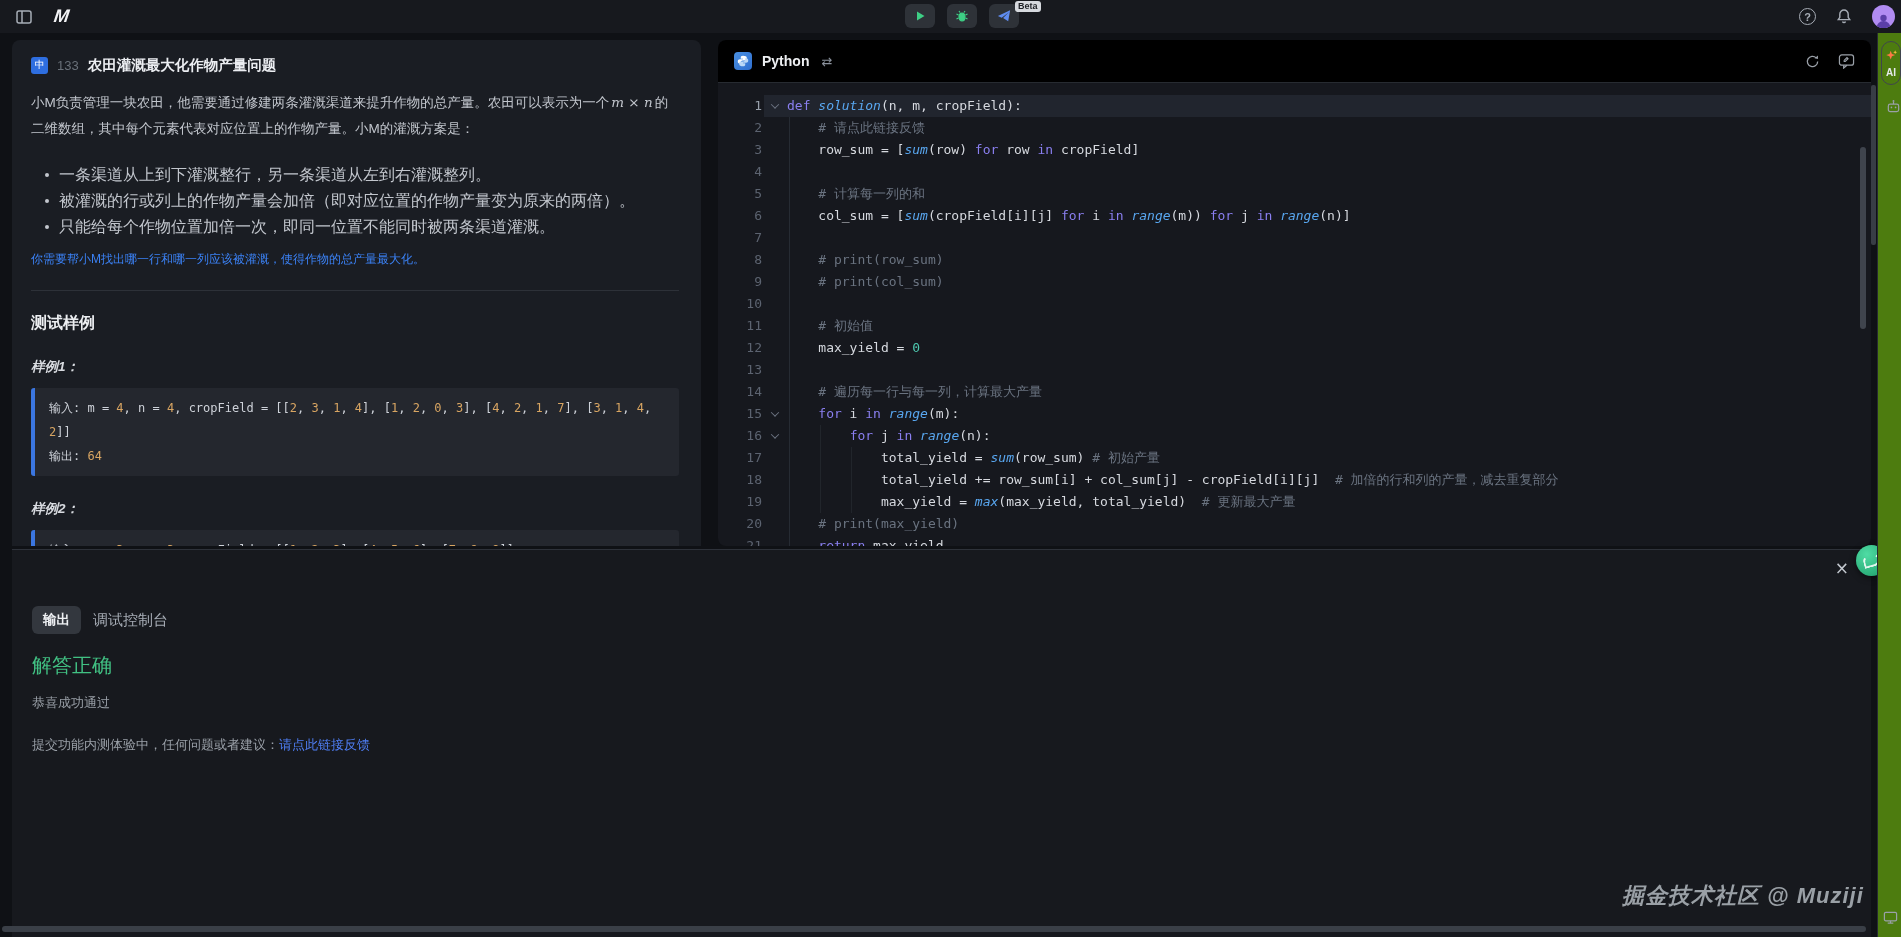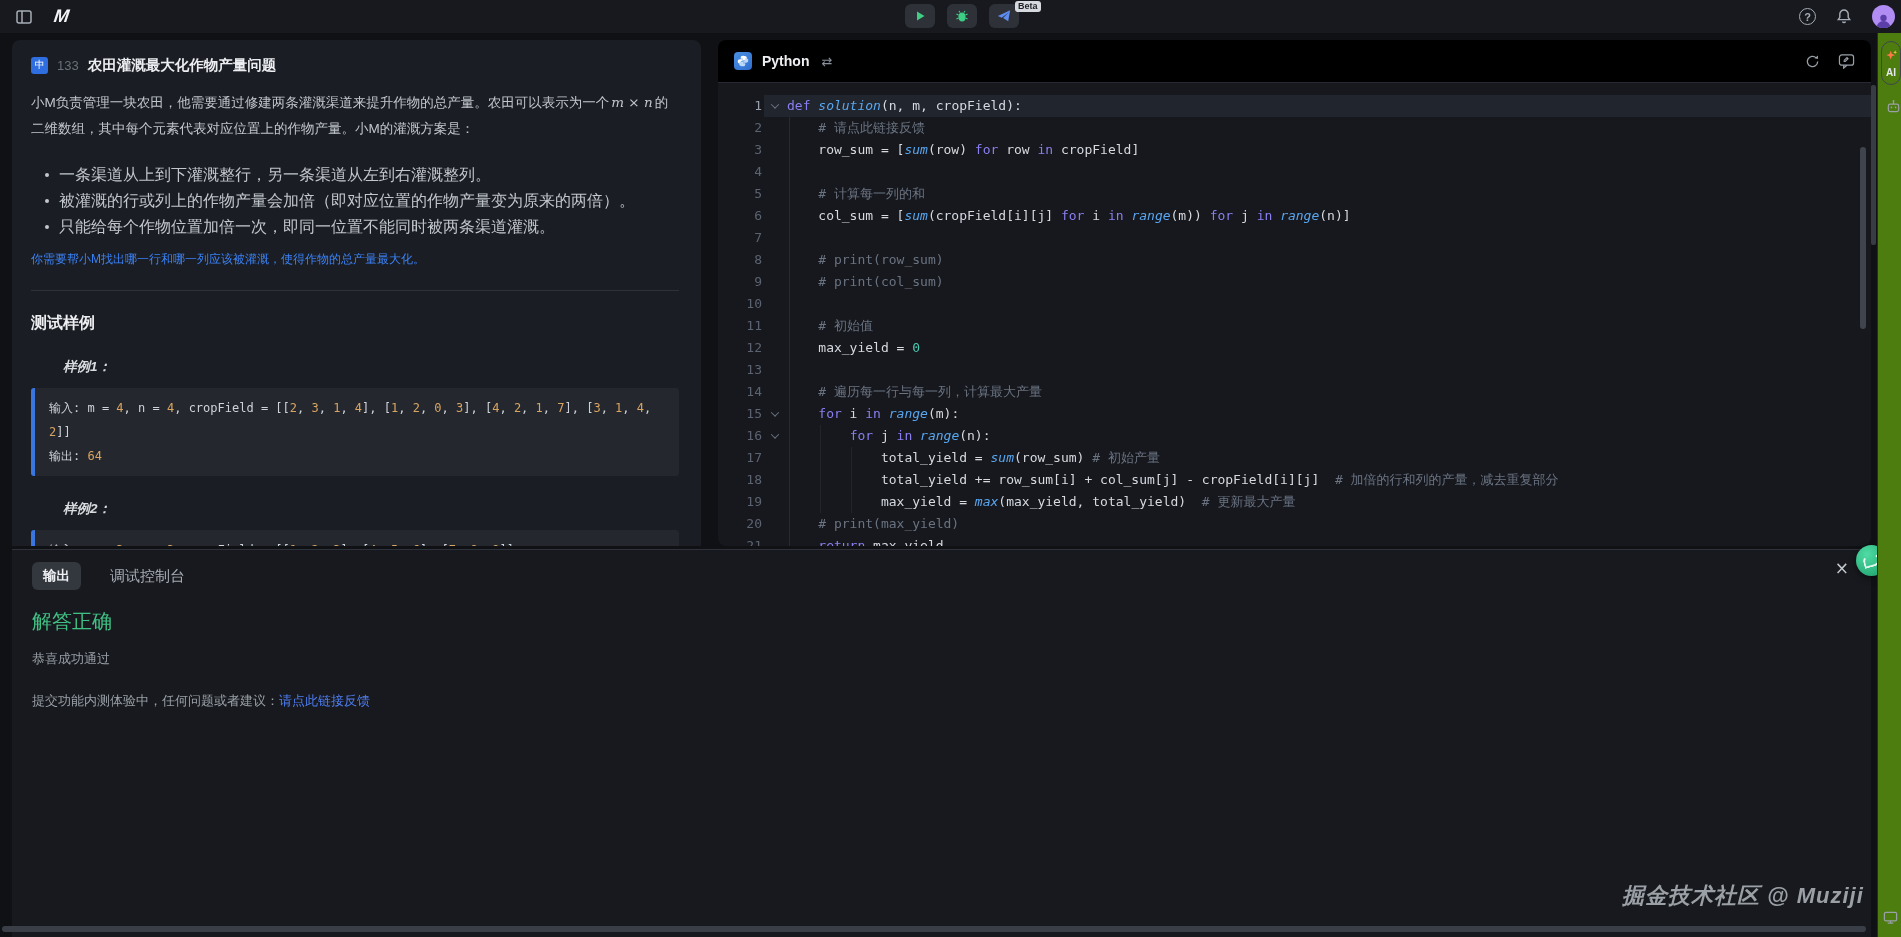--- a/index.html
+++ b/index.html
@@ -26,21 +26,21 @@
   .prob-num { color:#697079; font-size:13px; }
   .prob-title { color:#eceef2; font-size:14.5px; font-weight:bold; }
   .desc { margin-top:11px; font-size:13.5px; line-height:26px; color:#c2c6cd; }
   .desc i { font-family:"DejaVu Serif","Liberation Serif",serif; font-style:italic; padding:0 2px; }
   ul.bullets { list-style:none; margin-top:20px; }
   ul.bullets li { position:relative; padding-left:28px; line-height:26px; font-size:16px; color:#c2c6cd; }
   ul.bullets li::before { content:""; position:absolute; left:14px; top:11px; width:4px; height:4px; border-radius:50%; background:#c2c6cd; }
   .conclusion { margin-top:6px; font-size:12px; line-height:26px; color:#3b82f6; }
   .divider { border-top:1px solid #2d3138; margin-top:18px; }
   .samples-title { margin-top:22px; font-size:16px; font-weight:bold; color:#eceef1; }
-  .sample-label { margin-top:24px; font-size:13.5px; font-weight:bold; font-style:italic; color:#d8dbe0;margin-left:32px; }
+  .sample-label { margin-top:24px; font-size:13.5px; font-weight:bold; font-style:italic; color:#d8dbe0; }
   .sample-block { margin-top:12px; background:#24272e; border-left:4px solid #3b76e0; border-radius:3px; padding:8px 14px; font-family:"DejaVu Sans Mono","Liberation Mono",monospace; font-size:12px; line-height:24px; color:#ced2d9; white-space:pre-wrap; word-break:break-all; }
   .snum { color:#d8a562; }
 
   
   .editor-panel { position:absolute; left:718px; top:40px; width:1153px; height:506px; background:#16181e; border-radius:8px; overflow:hidden; }
   .ed-header { height:43px; background:#000000; border-bottom:1px solid #272b31; display:flex; align-items:center; padding:0 16px; }
   .py-icon { width:18px; height:18px; border-radius:4px; background:linear-gradient(135deg,#4a90e2,#2f6fd0); display:flex; align-items:center; justify-content:center; }
   .ed-lang { margin-left:10px; font-size:14px; font-weight:bold; color:#eef0f3; }
   .swap-icon { margin-left:12px; color:#8a919c; font-size:13px; font-family:"DejaVu Sans",sans-serif; }
   .ed-header-right { margin-left:auto; display:flex; align-items:center; gap:18px; color:#9aa0a8; }
@@ -52,21 +52,21 @@
   .fold { width:25px; flex:0 0 auto; display:flex; align-items:center; justify-content:center; }
   .fold i { border:solid #6b7280; border-width:0 1.5px 1.5px 0; padding:2.5px; transform:rotate(45deg) translate(-1px,-1px); display:inline-block; }
   .ct { white-space:pre; color:#d6d9df; }
   .t-k { color:#8a7ff0; } .t-f { color:#59a7f0;font-style:italic; } .t-n { color:#4ec9b0; } .t-c { color:#6a7380; } .t-p { color:#d6d9df; }
   .indent-guide { position:absolute; width:1px; background:#262b33; }
   .ed-scroll-thumb { position:absolute; right:5px; top:63px; width:6px; height:182px; background:#3f444d; border-radius:3px; }
 
   
   .bottom-panel { position:absolute; left:12px; top:549px; width:1859px; height:388px; background:#17191e; border-top:1px solid #2e323a; }
   .bp-body { padding:12px 20px 0 20px; position:relative; }
-  .tabs-row { display:flex; align-items:center; gap:29px; }
+  .tabs-row { display:flex; align-items:center; gap:12px;margin-top:44px; }
   .tab-active { background:#33373e; border-radius:6px; padding:5px 11px; font-size:13.5px; font-weight:bold; color:#eef0f3; cursor:pointer; }
   .tab-inactive { font-size:15px; color:#a6acb5; cursor:pointer; }
   .bp-close { position:absolute; right:22px; top:8px; font-size:17px; color:#c3c8cf; cursor:pointer; font-family:"DejaVu Sans",sans-serif; }
   .result-title { margin-top:18px; font-size:20px; font-weight:500; color:#41c083; }
   .result-desc { margin-top:15px; font-size:13px; color:#9aa0a8; }
   .feedback-row { margin-top:24px; font-size:13px; color:#9aa0a8; }
   .feedback-row a { color:#4e7df2; text-decoration:none; cursor:pointer; }
 
   
   .right-rail { position:absolute; left:1877px; top:33px; width:24px; height:904px; background:#4d7c0f; border-left:1px solid #272b31; z-index:6; display:flex; flex-direction:column; align-items:flex-end; }

